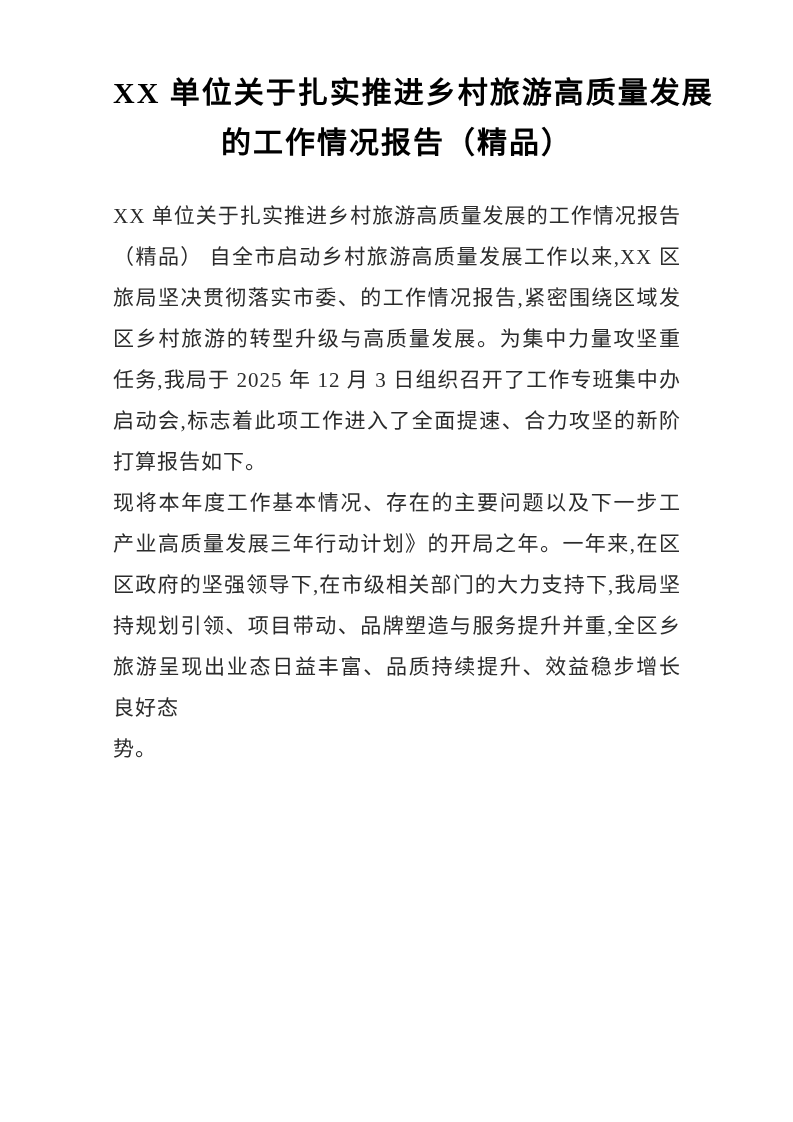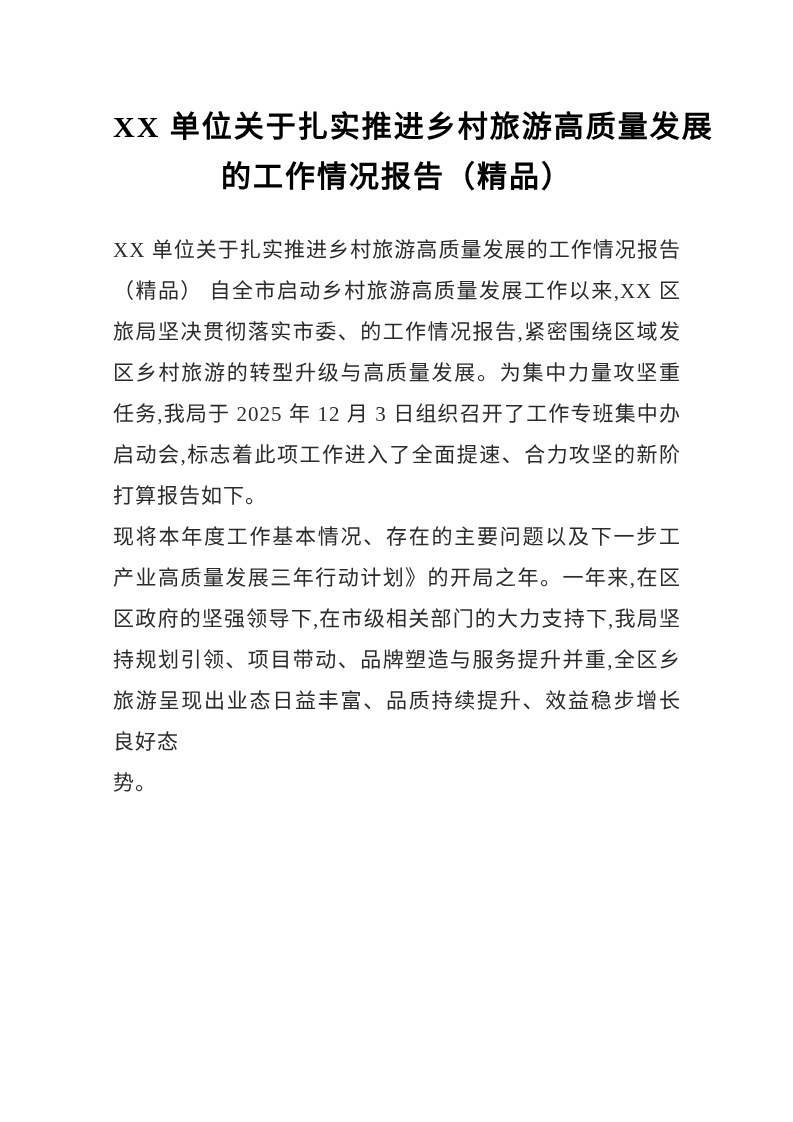--- a/index.html
+++ b/index.html
@@ -14,21 +14,21 @@
     height: 1122px;
     margin: 0 auto;
     background: var(--page-bg, #ffffff);
     box-sizing: border-box;
     padding: 0 112px 0 113px;
     overflow: hidden;
     font-family: "Liberation Serif", "DejaVu Serif", serif;
   }
   .doc-title {
     margin: 0;
-    padding-top: 102px;
+    padding-top: 68px;
     text-align: center;
     font-weight: 700;
     color: var(--title-color, #000000);
     font-size: 30px;
     line-height: 50px;
     letter-spacing: 2px;
   }
   .title-line {
     white-space: nowrap;
   }

